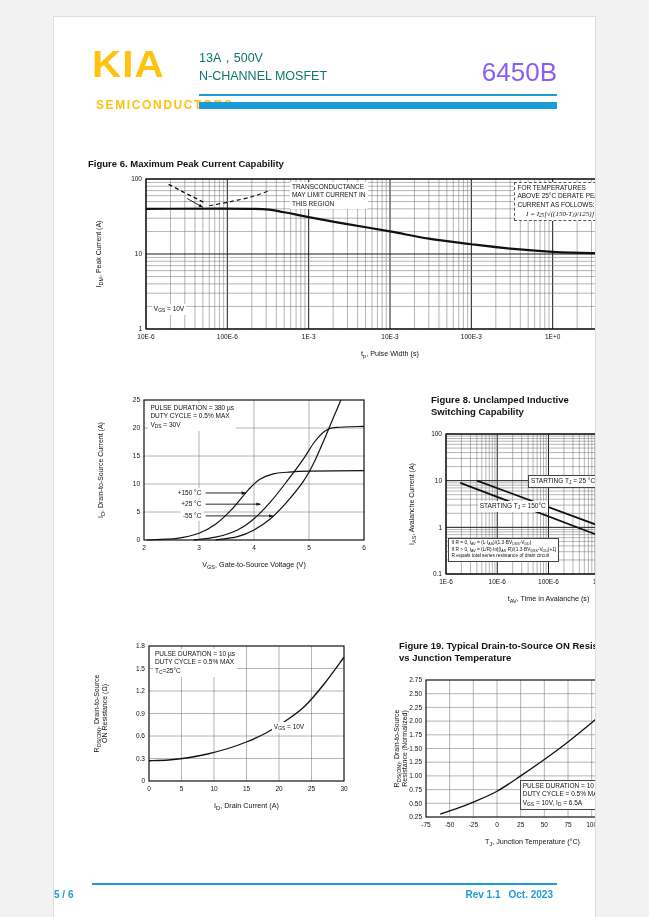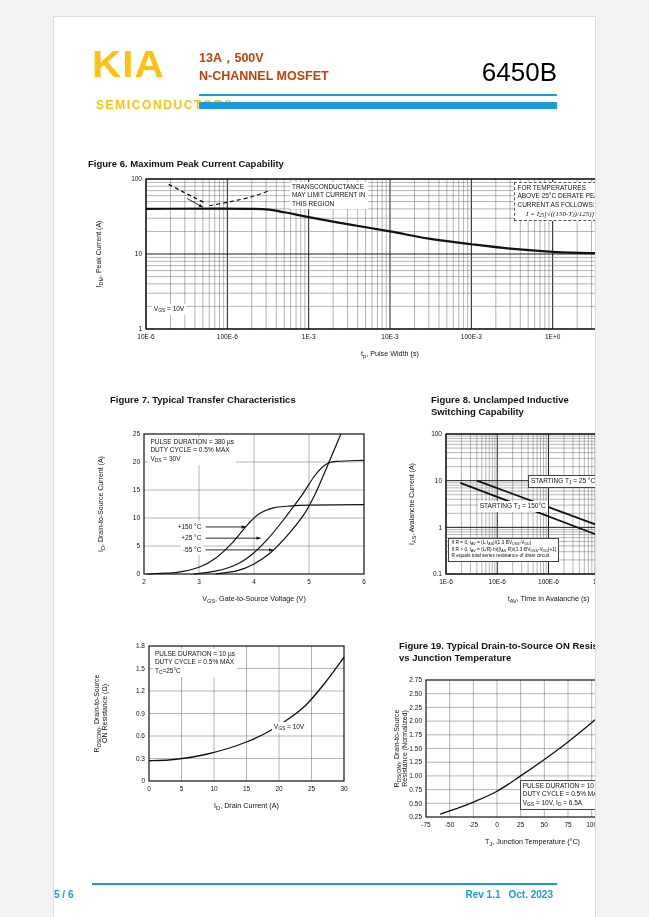--- a/index.html
+++ b/index.html
@@ -3,22 +3,22 @@
 <meta charset="utf-8">
 <style>
   *{margin:0;padding:0;box-sizing:border-box}
   html,body{background:#f2f2f2}
   body{font-family:"Liberation Sans",sans-serif;color:#111}
   .page{width:543px;height:917px;position:relative;background:#fff;border:1px solid #ddd;margin:16px auto;overflow:hidden}
   
   .hdr{position:absolute;top:30px;left:38px;right:38px;height:72px}
   .logo{position:absolute;left:0;top:0;color:#FFC20E;font-weight:bold;font-size:36px;line-height:1;letter-spacing:1px;transform:scaleX(1.12);transform-origin:left}
   .logo-sub{position:absolute;left:4px;top:51px;color:#FFC20E;font-weight:bold;font-size:12px;letter-spacing:1.6px}
-  .hdr-mid{position:absolute;left:107px;top:3px;color:#c2410c;font-weight:bold;font-size:12.5px;line-height:1.4}
-  .part{position:absolute;right:0;top:12px;color:#000000;font-size:26px;line-height:1}
+  .hdr-mid{position:absolute;left:107px;top:3px;color:#0f766e;font-weight:normal;font-size:12.5px;line-height:1.4}
+  .part{position:absolute;right:0;top:12px;color:#8b5cf6;font-size:26px;line-height:1}
   .thin-line{position:absolute;left:107px;right:0;top:47px;height:1.5px;background:#1B9CD8}
   .thick-bar{position:absolute;left:107px;right:0;top:55px;height:7px;background:#1B9CD8}
   
   .sec{position:absolute}
   .sec-fig6{top:141px;left:34px;width:581px}
   .sec-fig7{top:377px;left:36px;width:285px}
   .sec-fig8{top:377px;left:347px;width:285px}
   .sec-fig9{top:623px;left:36px;width:285px}
   .sec-fig10{top:623px;left:340px;width:285px}
   .figtitle{font-weight:bold;font-size:9.5px;line-height:1.25;white-space:pre-line;min-height:24px;margin-bottom:10px}
@@ -170,21 +170,20 @@
           <div>CURRENT AS FOLLOWS:</div>
           <div class="formula">I = I<sub>25</sub>[√((150-T<sub>J</sub>)/125)]</div>
         </div>
         <div class="ann" style="left: 63.856px; top: 130.5px;">
           <div>V<sub>GS</sub> = 10V</div>
         </div>
       </div>
   </div>
 
   <div class="sec sec-fig7">
-    <div class="figtitle">Figure 7. Typical Transfer Characteristics</div>
     <div class="chart-wrap">
         <svg width="285" height="196" viewBox="0 0 285 196">
           <line x1="109" y1="6" x2="109" y2="146" stroke="#777" stroke-width="0.55"></line>
           <line x1="164" y1="6" x2="164" y2="146" stroke="#777" stroke-width="0.55"></line>
           <line x1="219" y1="6" x2="219" y2="146" stroke="#777" stroke-width="0.55"></line>
           <line x1="54" y1="118" x2="274" y2="118" stroke="#777" stroke-width="0.55"></line>
           <line x1="54" y1="90" x2="274" y2="90" stroke="#777" stroke-width="0.55"></line>
           <line x1="54" y1="62" x2="274" y2="62" stroke="#777" stroke-width="0.55"></line>
           <line x1="54" y1="34" x2="274" y2="34" stroke="#777" stroke-width="0.55"></line>
           <rect x="54" y="6" width="220" height="140" fill="none" stroke="#111" stroke-width="1.2"></rect>

